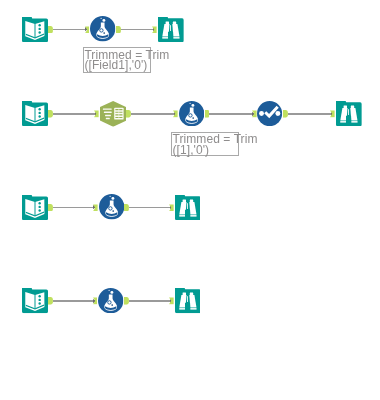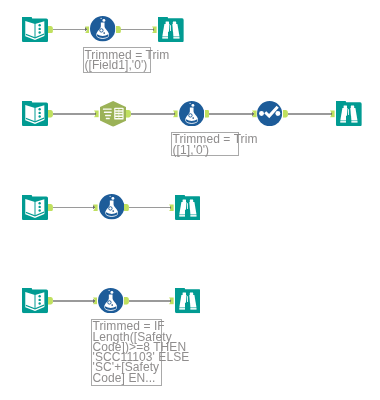--- a/index.html
+++ b/index.html
@@ -356,20 +356,14 @@
       <div class="conn" style="left: 169.1px; top: 297.15px;">
         <svg width="4.8" height="7.7">
           <use href="#sym-in"></use>
         </svg>
       </div>
       <div class="tool" style="left: 174.7px; top: 288.3px;">
         <svg width="25.8" height="25.3">
           <use href="#sym-browse"></use>
         </svg>
       </div>
-      <div class="annot" style="left: 90.7px; top: 318.9px; width: 71.5px; height: 67.6px;">Trimmed = IF
-Length([Safety
-Code])&gt;=8 THEN
-'SCC11103' ELSE
-'SC'+[Safety
-Code] EN...</div>
     </div>
   </div>
 
 </body></html>

